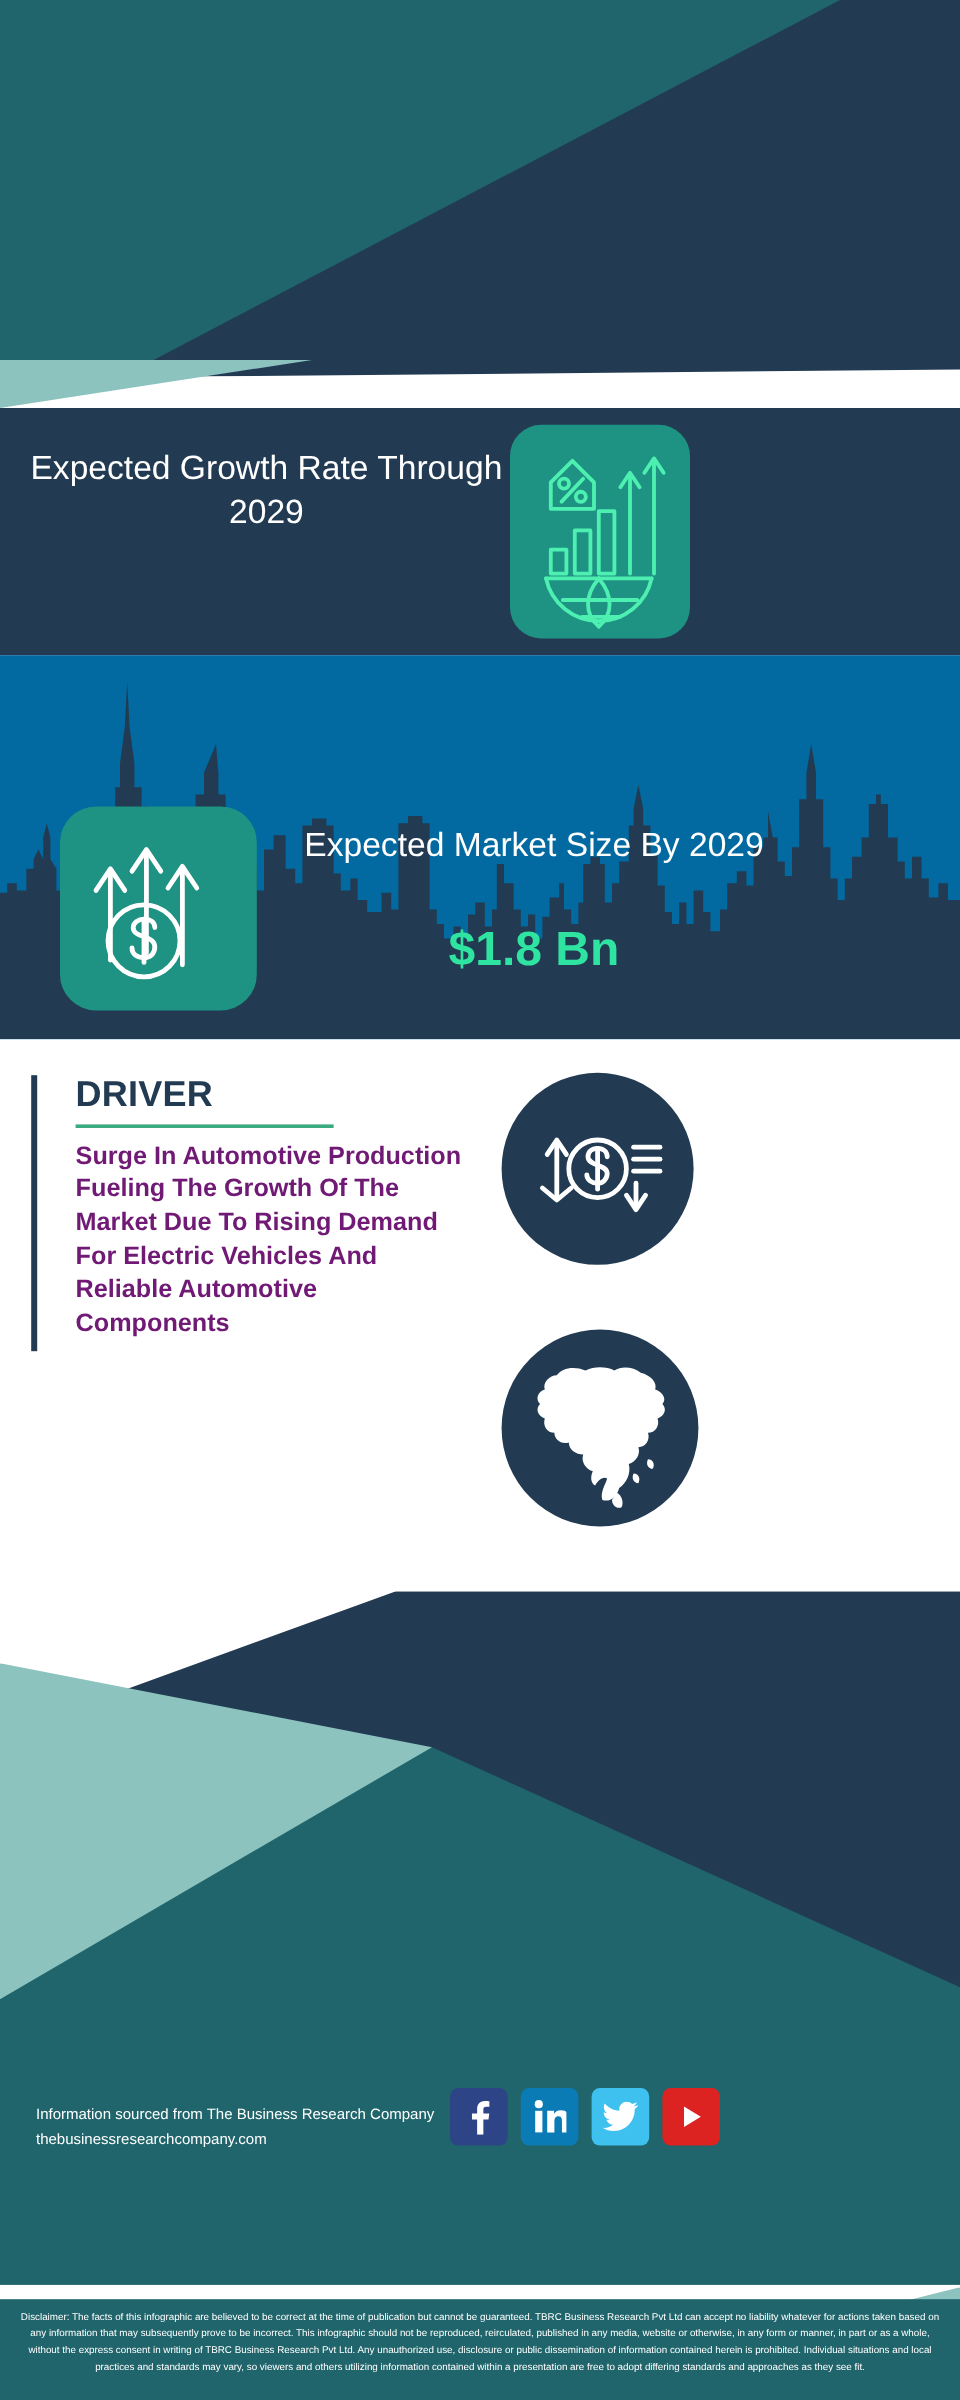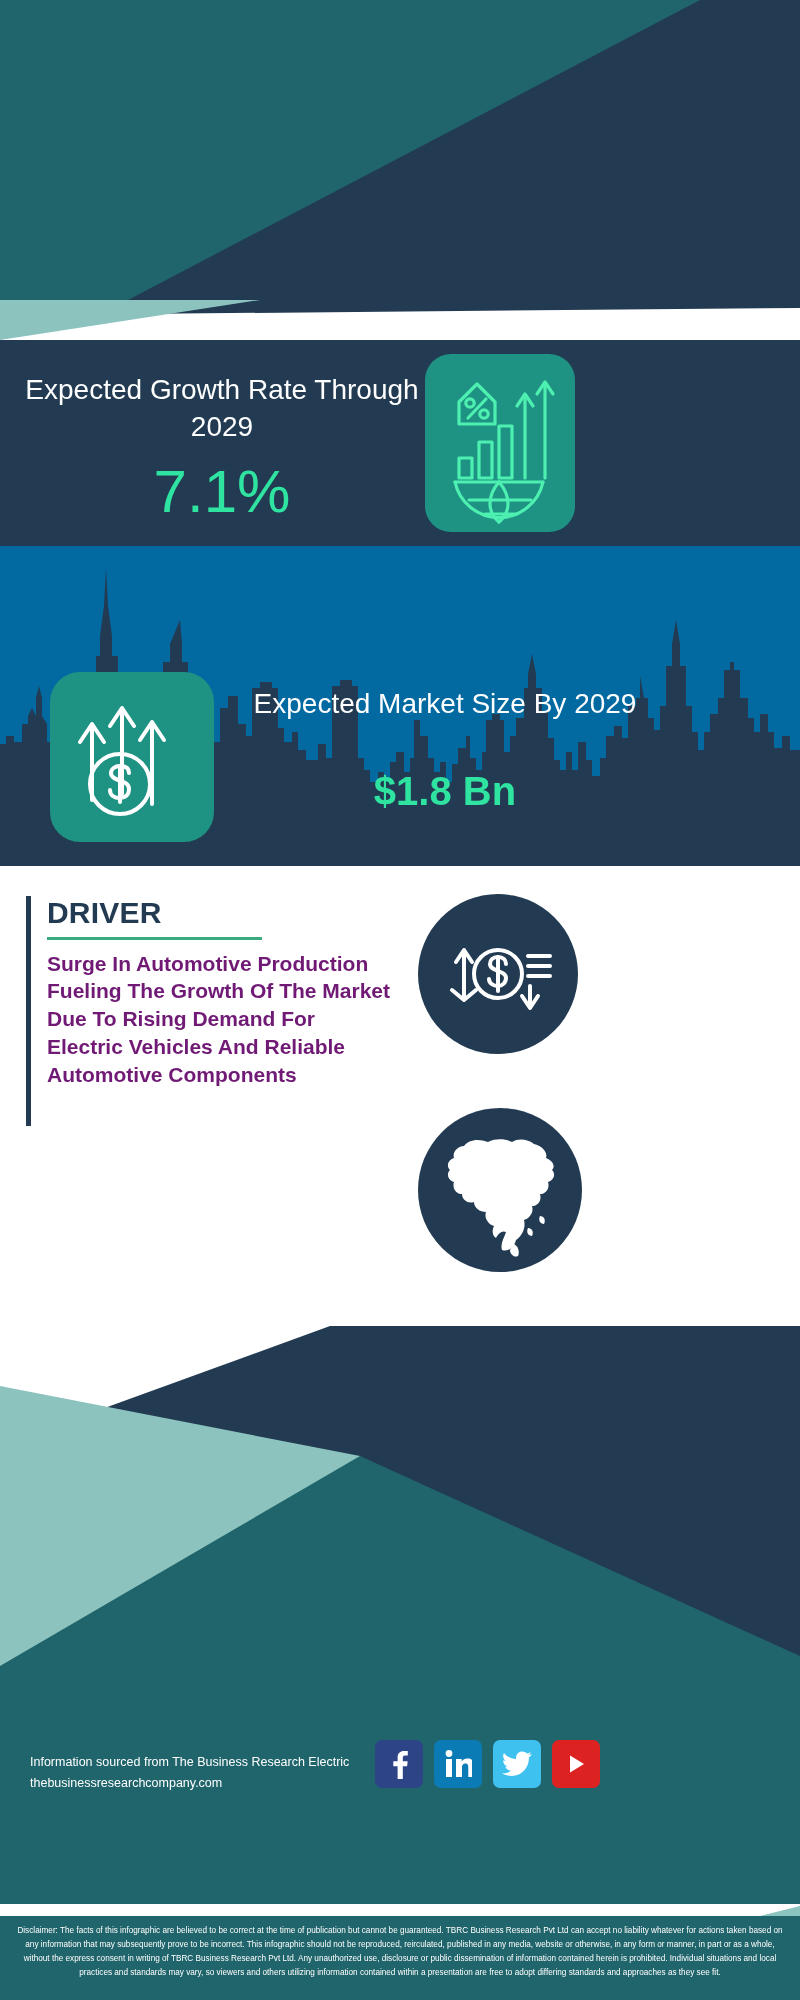--- a/index.html
+++ b/index.html
@@ -155,21 +155,21 @@
     position: absolute;
     left: 0; top: 866px;
     width: 800px; height: 460px;
     background: #ffffff;
   }
   .block {
     position: absolute;
     left: 26px;
     width: 370px;
     border-left: 5px solid #223b52;
-    padding-left: 16px;
+    padding-left: 32px;
     box-sizing: border-box;
   }
   .block-driver { top: 30px; min-height: 230px; }
   .block-region { top: 278px; min-height: 155px; }
   .block-heading {
     color: #223b52;
     font-size: 30px;
     font-weight: bold;
     letter-spacing: 0.2px;
     line-height: 1.15;
@@ -286,21 +286,20 @@
     <div class="hero-diag"></div>
   </div>
 
   <div class="gap-band">
     <div class="gap-navy"></div>
     <div class="gap-tri"></div>
   </div>
 
   <div class="growth">
     <div class="growth-label">Expected Growth Rate Through 2029</div>
-    <div class="growth-value">7.1%</div>
     <div class="growth-icon-box">
       <svg width="150" height="178" viewBox="0 0 150 178" fill="none" stroke="#4df0b0" stroke-width="3.2" stroke-linecap="round" stroke-linejoin="round">
 
         <path d="M34 48 L52 30 L70 48 L70 70 L34 70 Z"></path>
         <circle cx="45" cy="49" r="4.2"></circle>
         <circle cx="59" cy="60" r="4.2"></circle>
         <line x1="61" y1="45" x2="43" y2="64"></line>
 
         <rect x="34" y="104" width="13" height="20"></rect>
         <rect x="54" y="88" width="13" height="36"></rect>
@@ -377,21 +376,21 @@
     </div>
   </div>
 
   <div class="footer">
     <div class="f-navy"></div>
     <div class="f-teal2"></div>
     <div class="f-teal"></div>
     <div class="f-lightteal"></div>
 
     <div class="f-source">
-      <div>Information sourced from The Business Research Electric</div>
+      <div>Information sourced from The Business Research Company</div>
       <div>thebusinessresearchcompany.com</div>
     </div>
 
     <div class="f-socials">
       <div class="sq sq-fb">
         <svg width="26" height="30" viewBox="0 0 26 30">
             <path fill="#ffffff" d="M16.8 30V17.2h4.3l.6-5h-4.9V9c0-1.4.4-2.4 2.4-2.4h2.6V2.1C21.3 2 19.8 1.9 18 1.9c-3.8 0-6.4 2.3-6.4 6.6v3.7H7.3v5h4.3V30z"></path>
           </svg>
       </div>
       <div class="sq sq-li">

